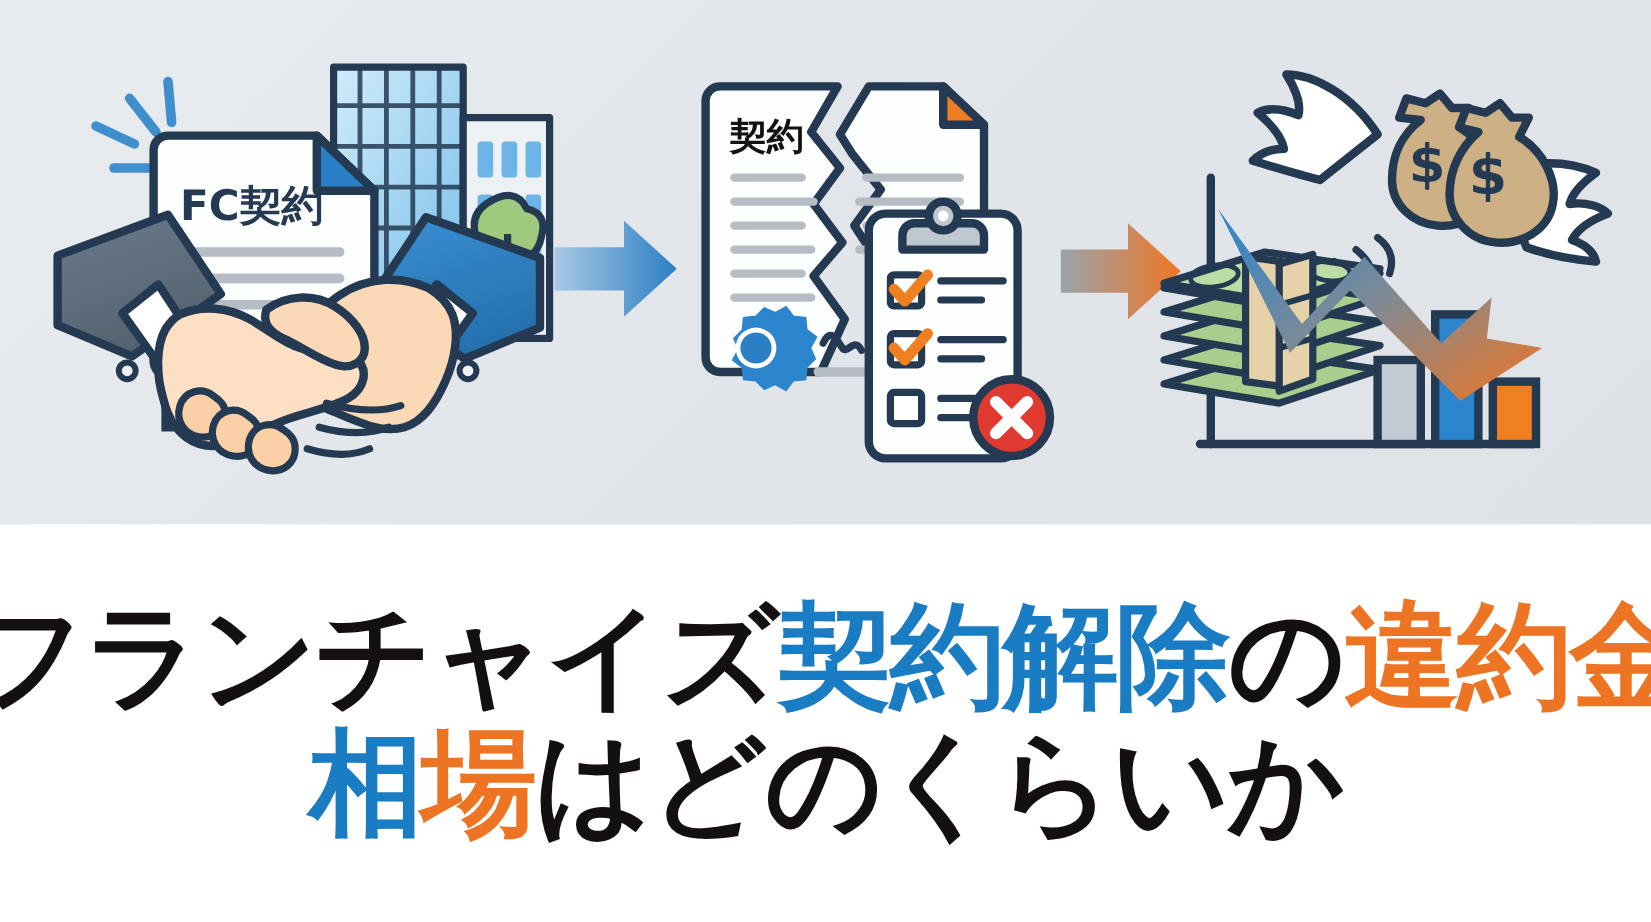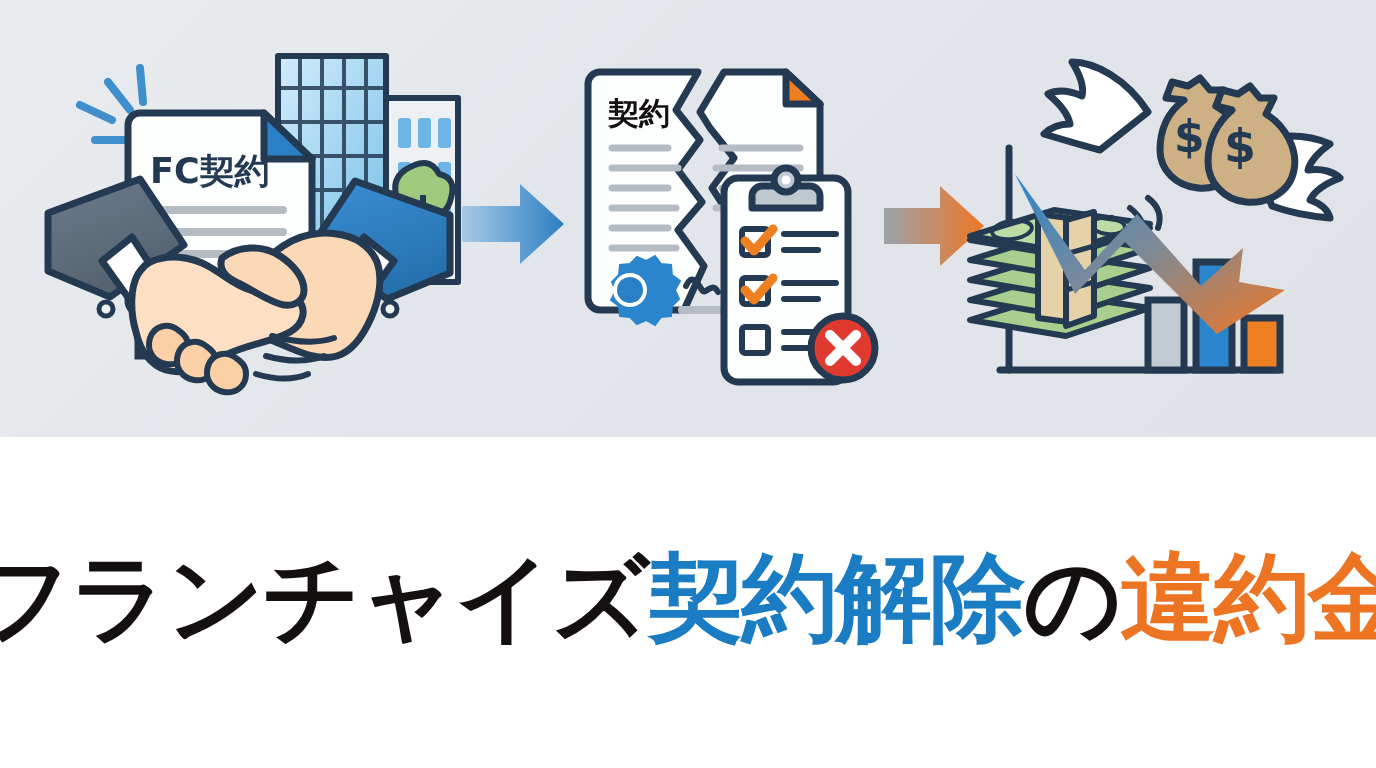--- a/index.html
+++ b/index.html
@@ -312,15 +312,18 @@
           <path d="M1015 174 l70 96 l52 -56 l64 72 l42 -38 l-4 34 l46 8 l-68 44 l-92 -92 l-50 52 z" fill="url(#gDropArrow)"></path>
         </g>
       </g>
     </svg>
   </div>
 
   <div id="titleband">
     <div id="tline1" class="tline">
       <span class="seg k-black">フランチャイズ</span><span class="seg k-blue">契約解除</span><span class="seg k-black">の</span><span class="seg k-orange">違約金</span>
     </div>
+    <div id="tline2" class="tline">
+      <span class="seg k-blue">相</span><span class="seg k-orange">場</span><span class="seg k-black">はどのくらいか</span>
+    </div>
   </div>
 
 </div>
 
 </body></html>

